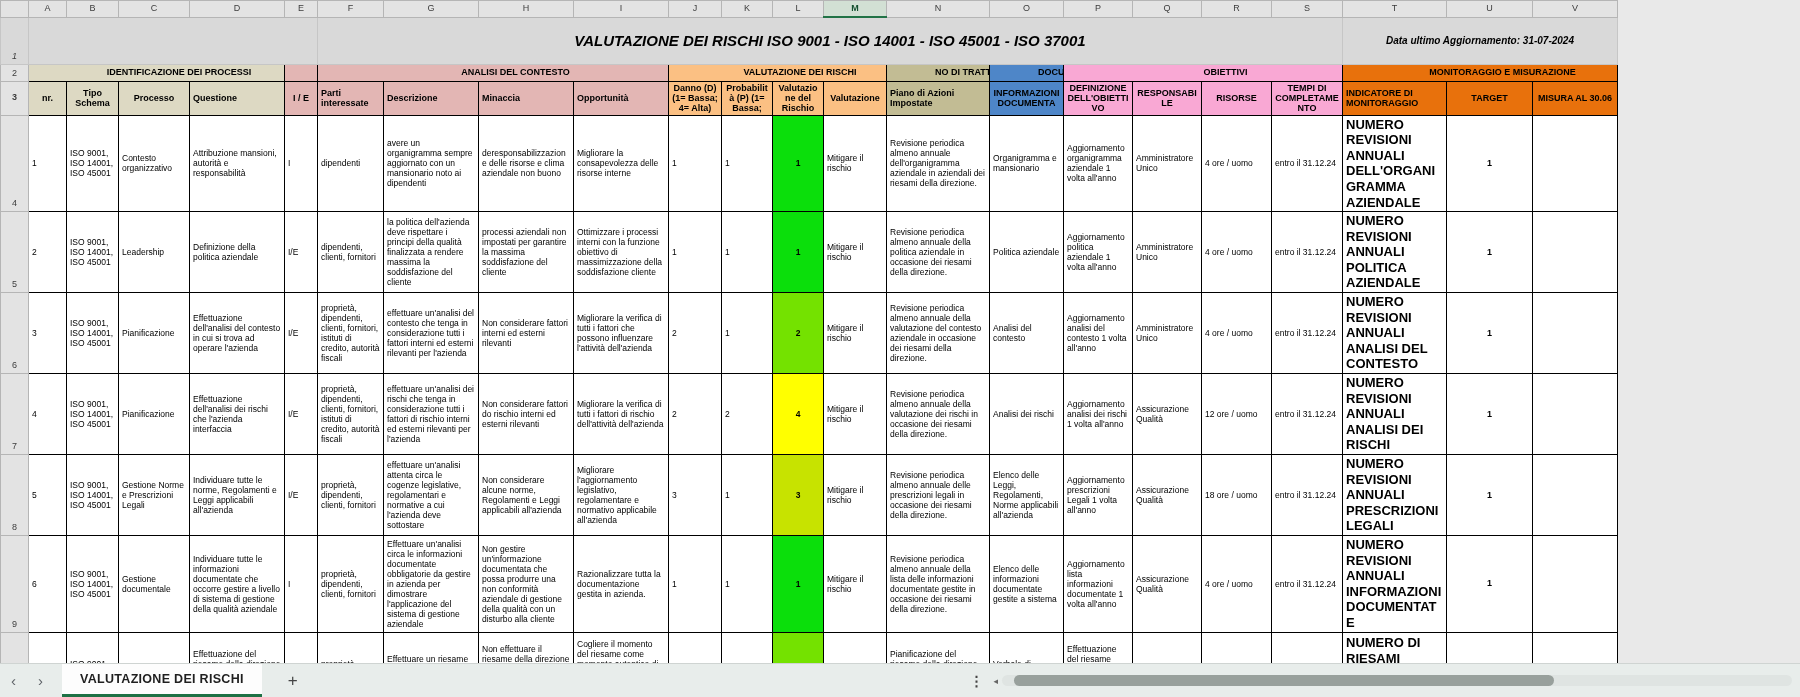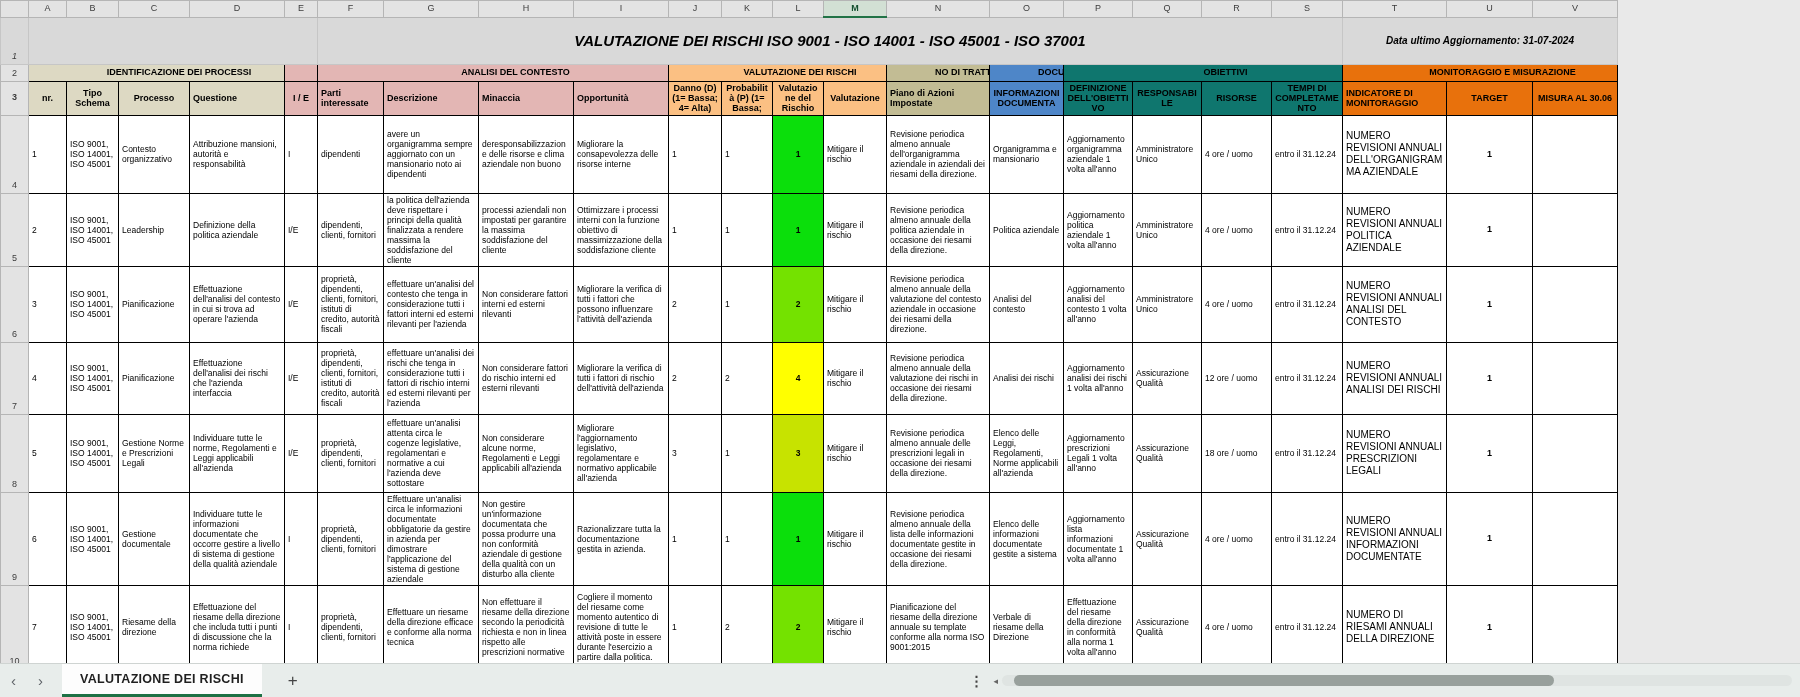--- a/index.html
+++ b/index.html
@@ -17,29 +17,29 @@
   tr.row1 td{background:#d9d9d9;border:1px solid #c6c6c6;font-style:italic;}
   td.title{font-size:15px;font-weight:bold;text-align:center;}
   td.date{font-size:10px;font-weight:bold;text-align:center;line-height:1.3;}
   
   .g{font-weight:bold;font-size:9px;text-align:center;white-space:nowrap;padding-left:48px;}
   .bg-id{background:#ddd9c3;}
   .bg-ctx{background:#e3b6b4;}
   .bg-val{background:#fbc083;}
   .bg-tr{background:#c2bc94;}
   .bg-doc{background:#4e86c8;margin-top:42px;}
-  .bg-obj{background:#0f766e;}
+  .bg-obj{background:#f9a8d4;}
   .bg-mon{background:#e8710c;}
   tr.hdr td{font-weight:bold;font-size:9px;text-align:center;vertical-align:middle;line-height:1.15;}
   tr.hdr td.hl{text-align:left;}
   
   td.c{}
   td.l{text-align:left;}
   td.risk{text-align:center;font-weight:bold;}
-  td.ind{font-weight:normal;font-size:10px;text-align:left;line-height:1.2;}
+  td.ind{font-weight:bold;font-size:13px;text-align:left;line-height:1.2;}
   td.tgt{text-align:center;font-weight:bold;font-size:9px;}
   
   .tabbar{position:absolute;left:0;right:0;bottom:0;height:33px;background:#e8edeb;border-top:1px solid #cfd4d2;display:flex;align-items:center;}
   .navarrow{font-size:15px;color:#5f6368;margin:0 11px;cursor:default;line-height:1;}
   .tab{height:33px;display:flex;align-items:center;background:#fdfdfd;padding:0 18px;margin-left:8px;border-bottom:3px solid #1e7145;box-sizing:border-box;font-weight:bold;font-size:12.5px;color:#1f1f1f;letter-spacing:0.3px;white-space:nowrap;}
   .addsheet{font-size:17px;color:#444;margin-left:26px;line-height:1;}
   .flexspace{flex:1;}
   .kebab{font-size:14px;color:#444;margin-right:10px;font-weight:bold;}
   .scrleft{font-size:9px;color:#666;margin-right:4px;}
   .hscroll{width:790px;height:11px;background:#dfe4e2;border-radius:6px;margin-right:8px;position:relative;}

